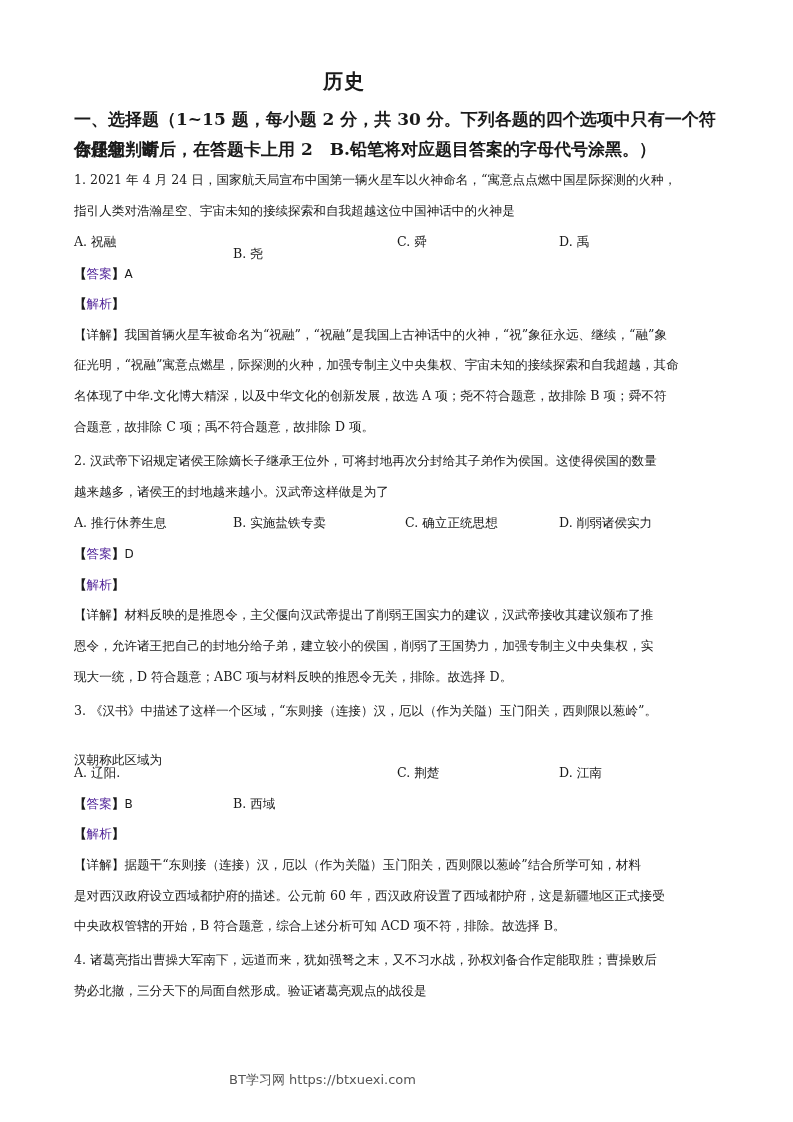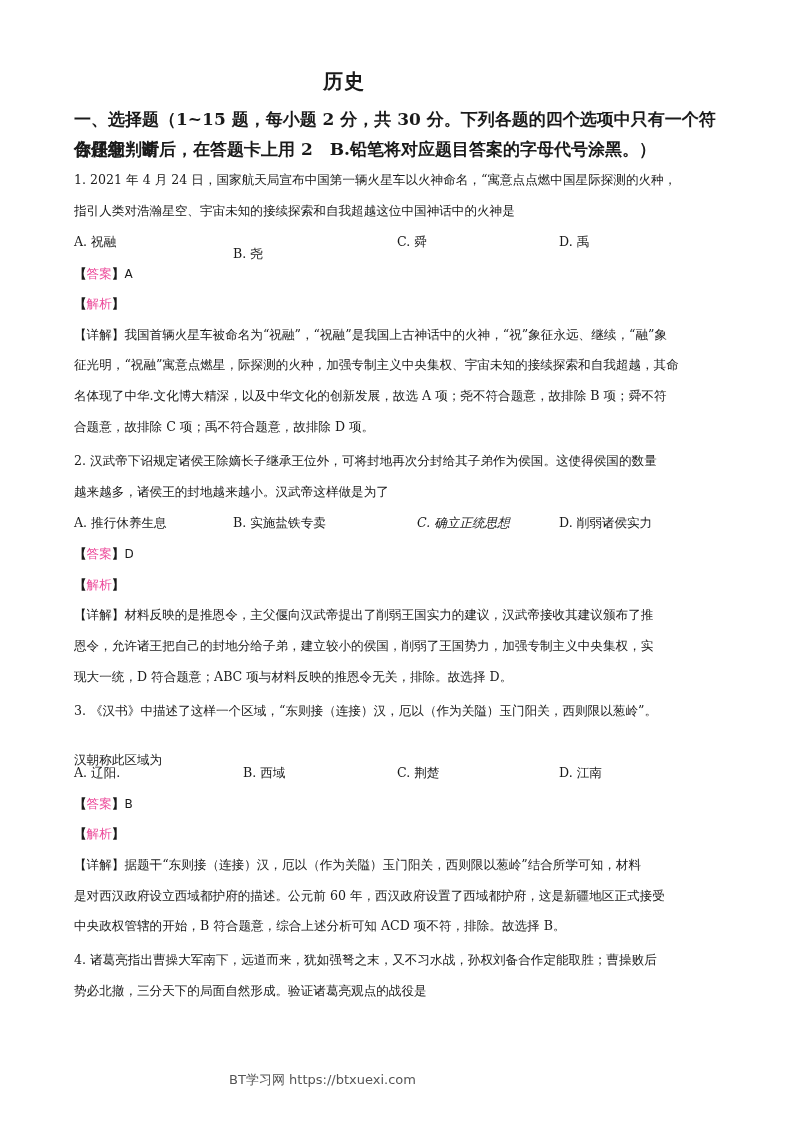--- a/index.html
+++ b/index.html
@@ -14,21 +14,21 @@
   }
   .section-heading {
     position: absolute; left: 74px; width: 650px;
     font-size: 17px; font-weight: bold; line-height: 30px;
   }
   .line {
     position: absolute; left: 74px; width: 650px;
     font-size: 12.6px; line-height: 16px; white-space: nowrap;
   }
   .opt { position: absolute; font-size: 12.6px; white-space: nowrap; }
-  .tag-blue { color: #ec4899; }
+  .tag-blue { color: #4c1d95; }
   .tag-bracket { color: #1a1a1a; font-weight: bold; }
   .ans-val { font-family: "DejaVu Sans", "Liberation Sans", sans-serif; font-size: 12px; }
   .footer {
     position: absolute; top: 1071px; left: 0; width: 645px; text-align: center;
     font-family: "DejaVu Sans", "Liberation Sans", sans-serif;
     font-size: 13px; color: #555555;
   }
 </style>
 </head>
 <body>
@@ -56,36 +56,36 @@
   <div class="line" style="top:388px;">名体现了中华.文化博大精深，以及中华文化的创新发展，故选 A 项；尧不符合题意，故排除 B 项；舜不符</div>
   <div class="line" style="top:419px;">合题意，故排除 C 项；禹不符合题意，故排除 D 项。</div>
 </div>
 
 <div>
   <div class="line" style="top:453px;">2. 汉武帝下诏规定诸侯王除嫡长子继承王位外，可将封地再次分封给其子弟作为侯国。这使得侯国的数量</div>
   <div class="line" style="top:484px;">越来越多，诸侯王的封地越来越小。汉武帝这样做是为了</div>
   <div>
     <span class="opt" style="left:74px; top:515px;">A.  推行休养生息</span>
     <span class="opt" style="left:233px; top:515px;">B.  实施盐铁专卖</span>
-    <span class="opt" style="left:417px; top:515px;font-style:italic;">C.  确立正统思想</span>
+    <span class="opt" style="left:405px; top:515px;">C.  确立正统思想</span>
     <span class="opt" style="left:559px; top:515px;">D.  削弱诸侯实力</span>
   </div>
   <div class="line" style="top:546px;"><span class="tag-bracket">【</span><span class="tag-blue">答案</span><span class="tag-bracket">】</span><span class="ans-val">D</span></div>
   <div class="line" style="top:577px;"><span class="tag-bracket">【</span><span class="tag-blue">解析</span><span class="tag-bracket">】</span></div>
   <div class="line" style="top:607px;"><span>【详解】</span><span>材料反映的是推恩令，主父偃向汉武帝提出了削弱王国实力的建议，汉武帝接收其建议颁布了推</span></div>
   <div class="line" style="top:638px;">恩令，允许诸王把自己的封地分给子弟，建立较小的侯国，削弱了王国势力，加强专制主义中央集权，实</div>
   <div class="line" style="top:669px;">现大一统，D 符合题意；ABC 项与材料反映的推恩令无关，排除。故选择 D。</div>
 </div>
 
 <div>
   <div class="line" style="top:703px;">3. 《汉书》中描述了这样一个区域，“东则接（连接）汉，厄以（作为关隘）玉门阳关，西则限以葱岭”。</div>
   <div class="line" style="top:752px;font-family:Liberation Serif, serif;">汉朝称此区域为</div>
   <div>
     <span class="opt" style="left:74px; top:765px;">A.  辽阳.</span>
-    <span class="opt" style="left:233px; top:765px;margin-left:10px;">B.  西域</span>
+    <span class="opt" style="left:233px; top:796px;">B.  西域</span>
     <span class="opt" style="left:397px; top:765px;">C.  荆楚</span>
     <span class="opt" style="left:559px; top:765px;">D.  江南</span>
   </div>
   <div class="line" style="top:796px;"><span class="tag-bracket">【</span><span class="tag-blue">答案</span><span class="tag-bracket">】</span><span class="ans-val">B</span></div>
   <div class="line" style="top:826px;"><span class="tag-bracket">【</span><span class="tag-blue">解析</span><span class="tag-bracket">】</span></div>
   <div class="line" style="top:857px;"><span>【详解】</span><span>据题干“东则接（连接）汉，厄以（作为关隘）玉门阳关，西则限以葱岭”结合所学可知，材料</span></div>
   <div class="line" style="top:888px;">是对西汉政府设立西域都护府的描述。公元前 60 年，西汉政府设置了西域都护府，这是新疆地区正式接受</div>
   <div class="line" style="top:918px;">中央政权管辖的开始，B 符合题意，综合上述分析可知 ACD 项不符，排除。故选择 B。</div>
 </div>
 

